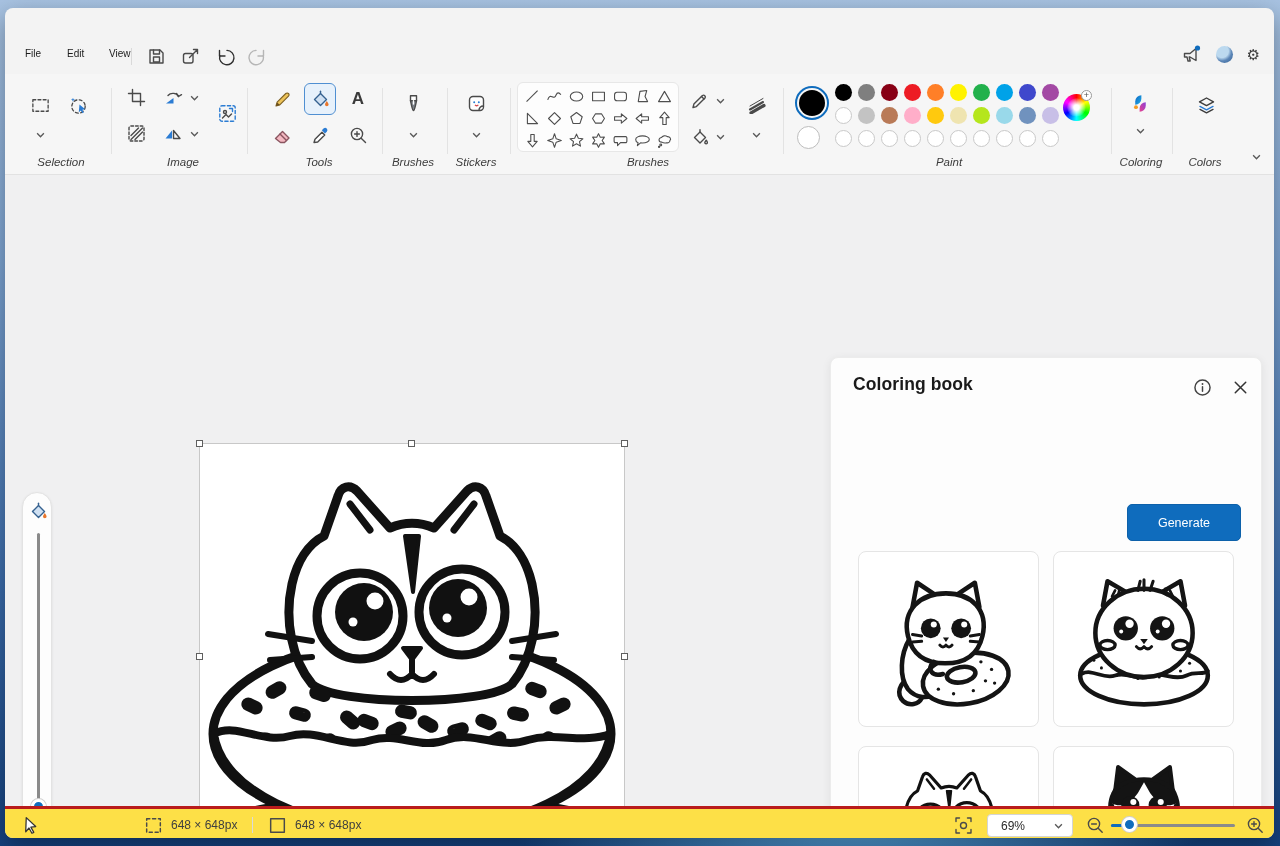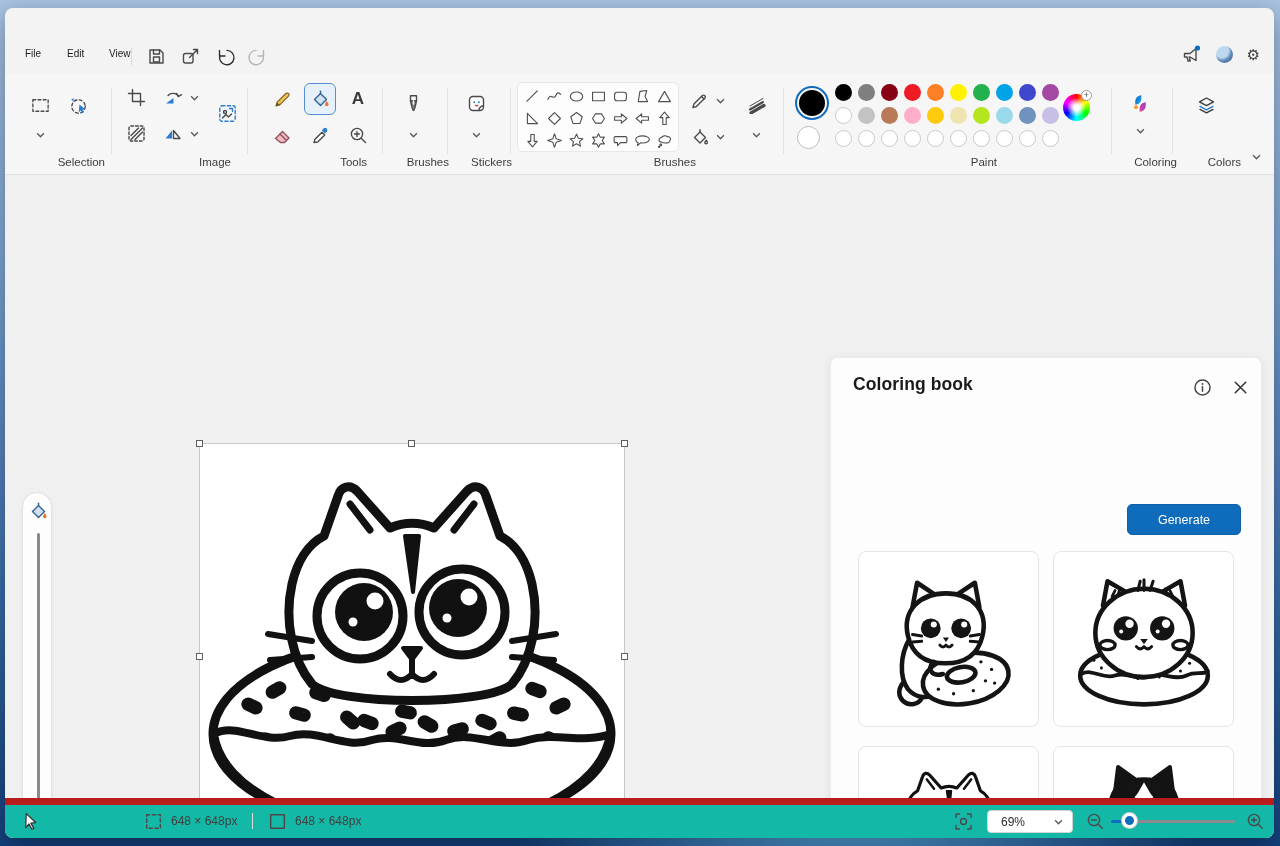--- a/index.html
+++ b/index.html
@@ -33,21 +33,21 @@
   .ic{ display:inline-flex; align-items:center; justify-content:center; }
   .mb-ic{ position:absolute; top:6px; width:26px; height:24px; border-radius:4px; }
   .mb-right{ position:absolute; right:14px; top:6px; display:flex; gap:14px; align-items:center; }
   .avatar{ width:17px; height:17px; border-radius:50%;
     background:radial-gradient(circle at 35% 30%,#bcd9ef 0 40%,#5d87b8 60%,#2d5c8f 100%); }
   .gear{ font-size:15px; color:#3d3d3d; line-height:1; }
   
   .ribbon{ position:absolute; left:0; top:66px; width:100%; height:101px; background:#f6f6f6;
     border-bottom:1px solid #e2e2e2; }
   .rsep{ position:absolute; top:14px; width:1px; height:66px; background:#e3e3e3; }
-  .rlabel{ position:absolute; top:82px; font-size:11.5px; color:#3c3c3c; text-align:right; }
+  .rlabel{ position:absolute; top:82px; font-size:11.5px; color:#3c3c3c; text-align:center;font-style:italic; }
   .rbtn{ position:absolute; width:30px; height:30px; display:flex; align-items:center; justify-content:center; border-radius:5px; }
   .rbtn.active{ background:#e7f1fb; outline:1.3px solid #4f8fd2; }
   .rbtn svg, .smallsvg{ width:21px; height:21px; }
   .chev{ width:9px; height:6px; }
   .chev path{ stroke:#5a5a5a; stroke-width:1.2; fill:none; }
   .chevbox{ position:absolute; width:14px; height:10px; display:flex; align-items:center; justify-content:center; }
   .glyphA{ font:600 17px "Liberation Sans",sans-serif; color:#3a3a3a; }
   
   .shapes-card{ position:absolute; left:512px; top:8px; width:162px; height:70px; background:#fdfdfd;
     border:1px solid #e7e7e7; border-radius:6px; overflow:hidden; padding:2px 3px; }
@@ -84,27 +84,27 @@
   .canvas svg{ width:100%; height:100%; display:block; }
   
   .panel{ position:absolute; left:825px; top:182px; width:432px; height:601px; background:#fdfdfd;
     border:1px solid #ececec; border-radius:8px; box-shadow:0 2px 10px rgba(0,0,0,.07); }
   .panel-title{ position:absolute; left:22px; top:16px; font-size:17.5px; font-weight:700; color:#1a1a1a; letter-spacing:.1px; }
   .panel-ic{ position:absolute; top:18px; width:22px; height:22px; display:flex; align-items:center; justify-content:center; }
   .prompt-box{ position:absolute; left:22px; top:52px; width:388px; height:78px; background:#fff;
     border:1px solid #dcdcdc; border-bottom:2px solid #0f6cbd; border-radius:5px 5px 2px 2px; }
   .prompt-box textarea{ width:100%; height:100%; border:none; outline:none; resize:none; background:transparent;
     font:12.5px "Liberation Sans",sans-serif; color:#1a1a1a; padding:11px 12px; }
-  .generate{ position:absolute; left:296px; top:146px; width:114px; height:31px; background:#0f6cbd; color:#fff;
+  .generate{ position:absolute; left:296px; top:146px; width:114px; height:37px; background:#0f6cbd; color:#fff;
     border:1px solid #0d61aa; border-radius:5px; font:12.5px "Liberation Sans",sans-serif; }
   .thumb{ position:absolute; width:181px; height:176px; background:#fff; border:1px solid #e5e5e5; border-radius:8px;
     display:flex; align-items:center; justify-content:center; overflow:hidden; }
   .thumb svg{ width:152px; height:152px; }
   
-  .statusbar{ position:absolute; left:0; bottom:0; width:100%; height:40px; background:#14b8a6; border-top:7px solid #b91c1c; }
+  .statusbar{ position:absolute; left:0; bottom:0; width:100%; height:32px; background:#fde047; border-top:3px solid #b91c1c; }
   .sb-item{ position:absolute; top:0; height:32px; display:flex; align-items:center; gap:7px; font-size:12px; color:#3f3f3f; }
   .sb-sep{ position:absolute; left:247px; top:8px; width:1px; height:16px; background:#dadada; }
   .zoom-box{ position:absolute; left:982px; top:5px; width:86px; height:23px; background:#fff; border:1px solid #d4d4d4;
     border-radius:4px; display:flex; align-items:center; justify-content:space-between; padding:0 9px 0 13px; font-size:12px; color:#2b2b2b; }
   .zoom-track{ position:absolute; left:1106px; top:14.5px; width:124px; height:3px; background:#8b8b8b; border-radius:2px; }
   .zoom-fill{ position:absolute; left:0; top:0; height:3px; width:14px; background:#0f6cbd; border-radius:2px; }
   .zoom-thumb{ position:absolute; left:1117px; top:8px; width:15px; height:15px; border-radius:50%; background:#0f6cbd;
     border:3px solid #fff; box-shadow:0 0 0 1px #cfcfcf; }
   .mono-ic svg{ stroke:#4a4a4a; fill:none; stroke-width:1.4; stroke-linecap:round; stroke-linejoin:round; }
 </style>

